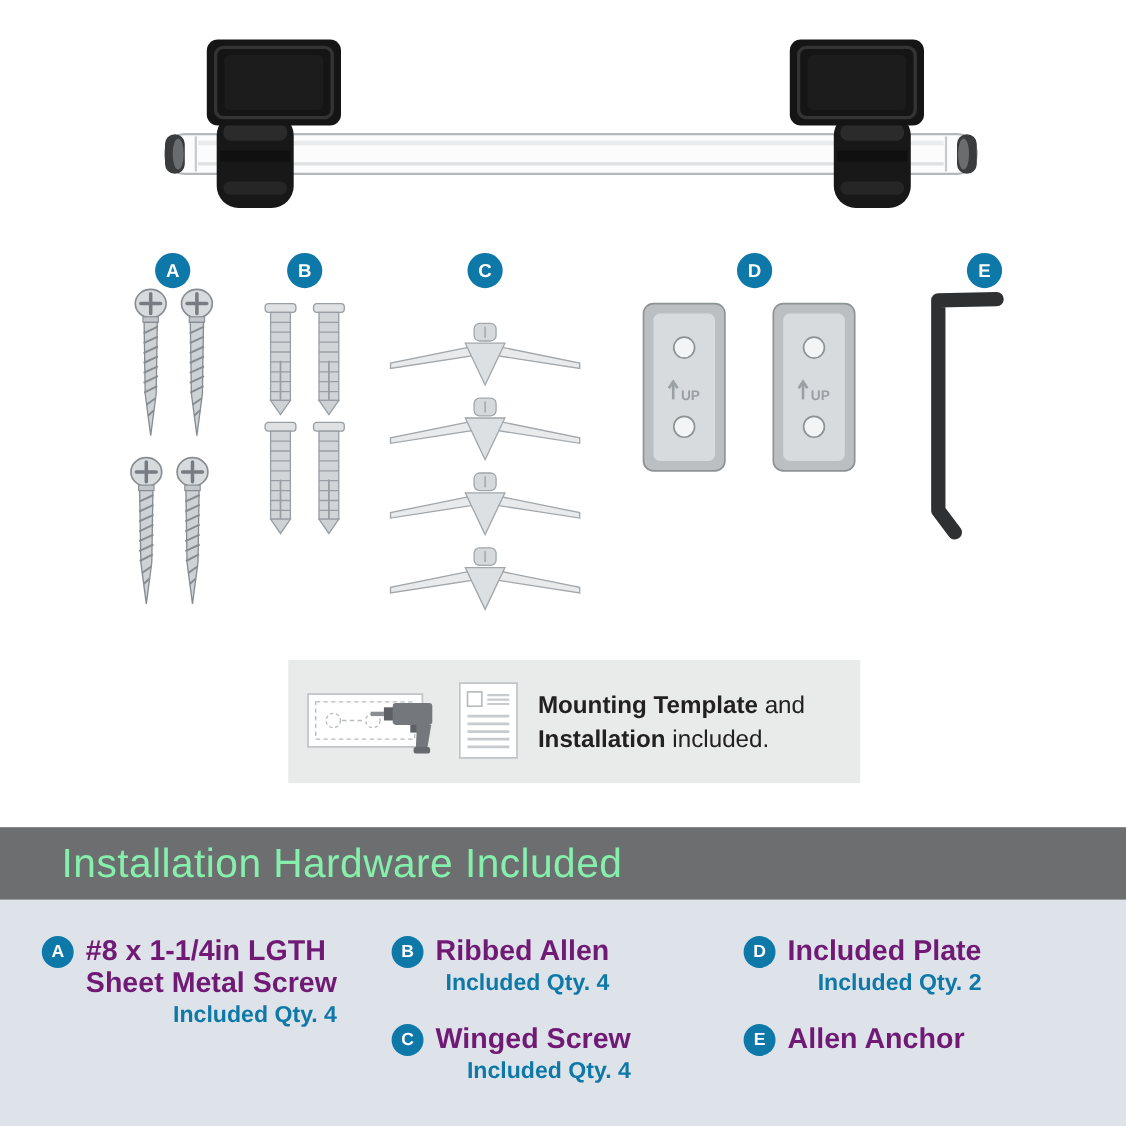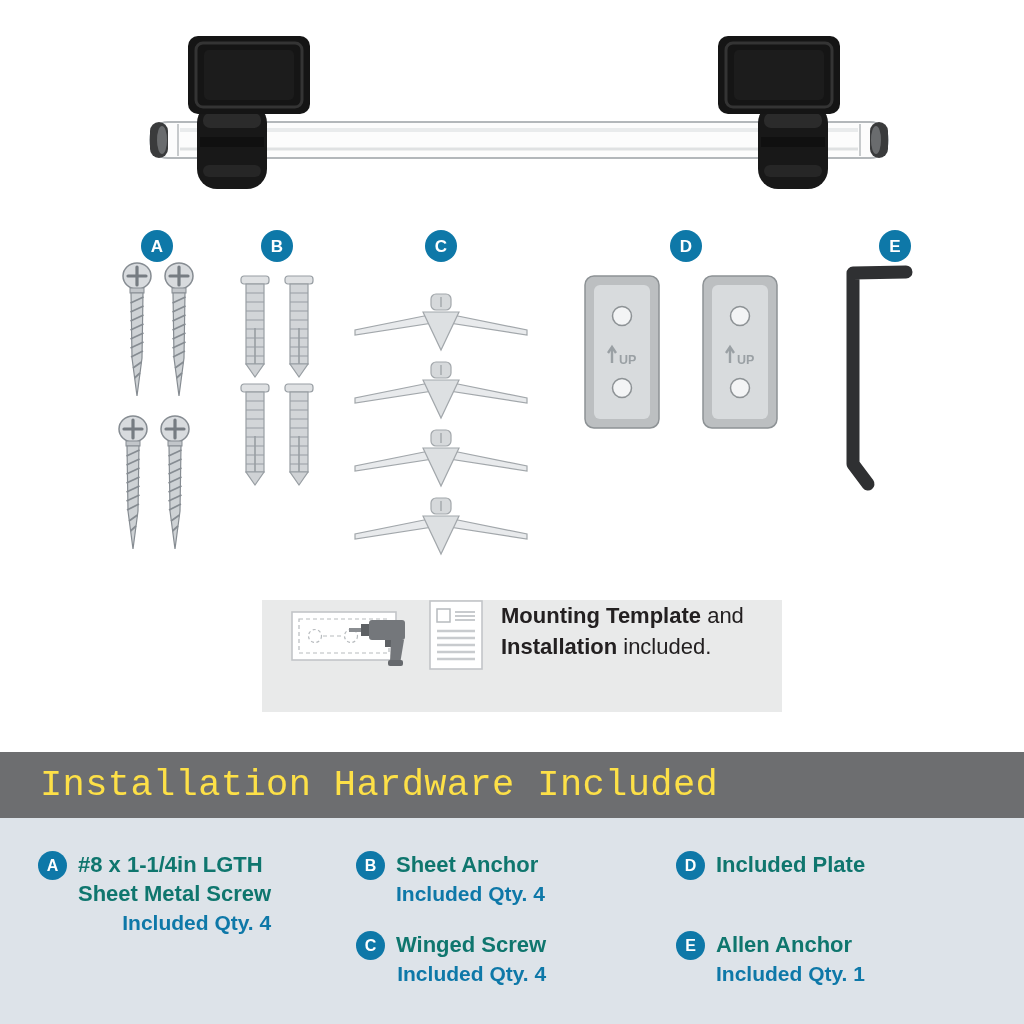--- a/index.html
+++ b/index.html
@@ -13,48 +13,48 @@
   .badge {
     position:absolute; width:32px; height:32px; border-radius:50%;
     background:var(--accent,#0e78a8); color:#fff;
     display:flex; align-items:center; justify-content:center;
     font-weight:700; font-size:17px; line-height:1;
   }
 
   
   .tbox {
     position:absolute; left:262px; top:600px; width:520px; height:112px;
-    background:#e9eaea; display:flex; 
-    box-sizing:border-box; padding-left:29px; gap:16px;
+    background:#e9eaea; display:flex; align-items:center;
+    box-sizing:border-box; padding-left:17px; gap:16px;
   }
   .tbox-text { font-size:22px; line-height:31px; color:#232021; }
 
   
   .banner {
     position:absolute; left:0; top:752px; width:1024px; height:66px;
     background:var(--banner-bg,#6d6e70); display:flex; align-items:center;
   }
   .banner-title {
-    color:#fde047; font-size:37px; font-weight:500; letter-spacing:.4px;
-    padding-left:40px; white-space:nowrap;font-family:Liberation Mono, monospace;
+    color:#86efac; font-size:37px; font-weight:500; letter-spacing:.4px;
+    padding-left:56px; white-space:nowrap;
   }
 
   
   .footer-bg {
     position:absolute; left:0; top:818px; width:1024px; height:206px;
     background:var(--footer-bg,#dde3e9);
   }
   .item { position:absolute; display:flex; gap:11px; }
   .fbadge {
     flex:0 0 29px; width:29px; height:29px; border-radius:50%;
     background:var(--accent,#0e78a8); color:#fff;
     display:flex; align-items:center; justify-content:center;
     font-weight:700; font-size:16px; margin-top:1px;
   }
-  .item-name { font-size:22px; font-weight:700; color:#0f766e; line-height:29px; }
+  .item-name { font-size:26px; font-weight:700; color:#701a75; line-height:29px; }
   .item-qty  { font-size:21px; font-weight:700; color:var(--accent,#0e78a8); line-height:29px;text-align:right; }
 </style>
 </head>
 <body>
 
 <div class="page">
 
   <svg style="position:absolute;left:0;top:0;width:1024px;height:220px" viewBox="0 0 1024 220" width="1024" height="220">
     <defs>
       <g id="post">
@@ -202,47 +202,47 @@
       <div class="item-name">Sheet Metal Screw</div>
       <div class="item-qty">Included Qty. 4</div>
     </div>
   </div>
 
   <div class="item" style="left:356px;top:850px">
     <div class="fbadge">
         <span>B</span>
       </div>
     <div>
-      <div class="item-name">Sheet Anchor</div>
+      <div class="item-name">Ribbed Allen</div>
       <div class="item-qty">Included Qty. 4</div>
     </div>
   </div>
 
   <div class="item" style="left:356px;top:930px">
     <div class="fbadge">
         <span>C</span>
       </div>
     <div>
       <div class="item-name">Winged Screw</div>
       <div class="item-qty">Included Qty. 4</div>
     </div>
   </div>
 
   <div class="item" style="left:676px;top:850px">
     <div class="fbadge">
         <span>D</span>
       </div>
     <div>
       <div class="item-name">Included Plate</div>
+      <div class="item-qty">Included Qty. 2</div>
     </div>
   </div>
 
   <div class="item" style="left:676px;top:930px">
     <div class="fbadge">
         <span>E</span>
       </div>
     <div>
       <div class="item-name">Allen Anchor</div>
-      <div class="item-qty">Included Qty. 1</div>
     </div>
   </div>
 
 </div>
 
 </body></html>

